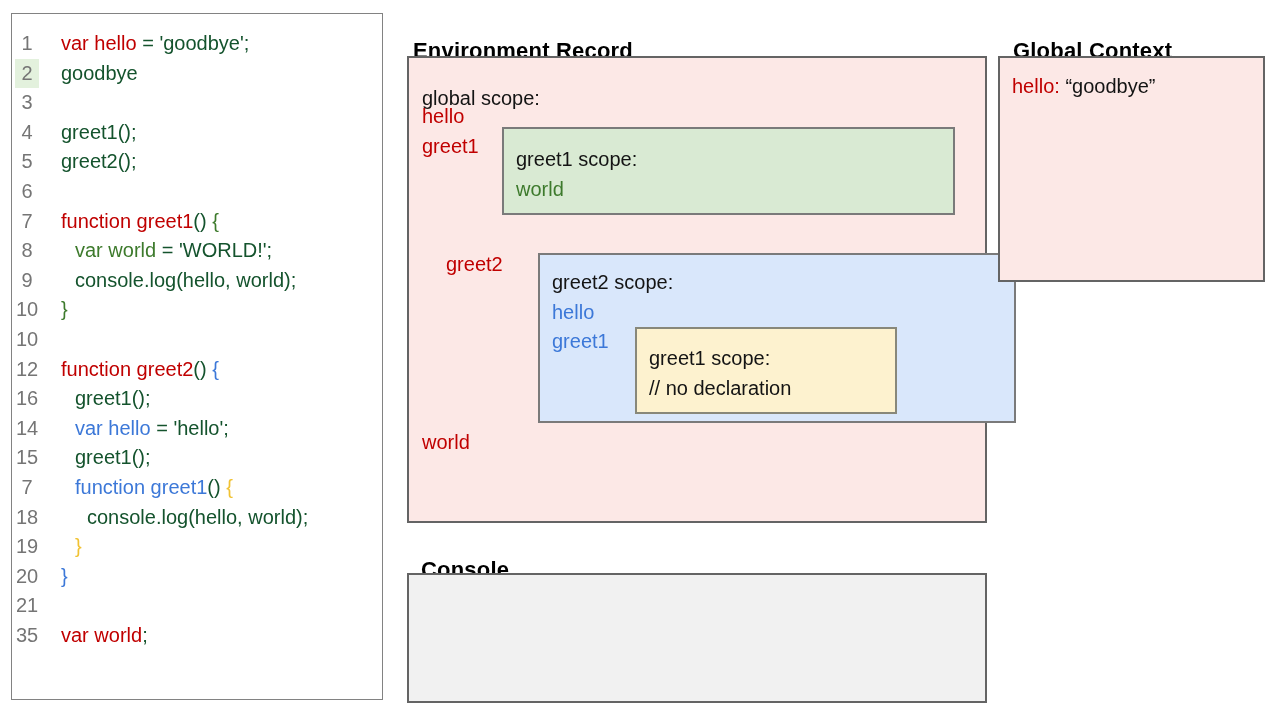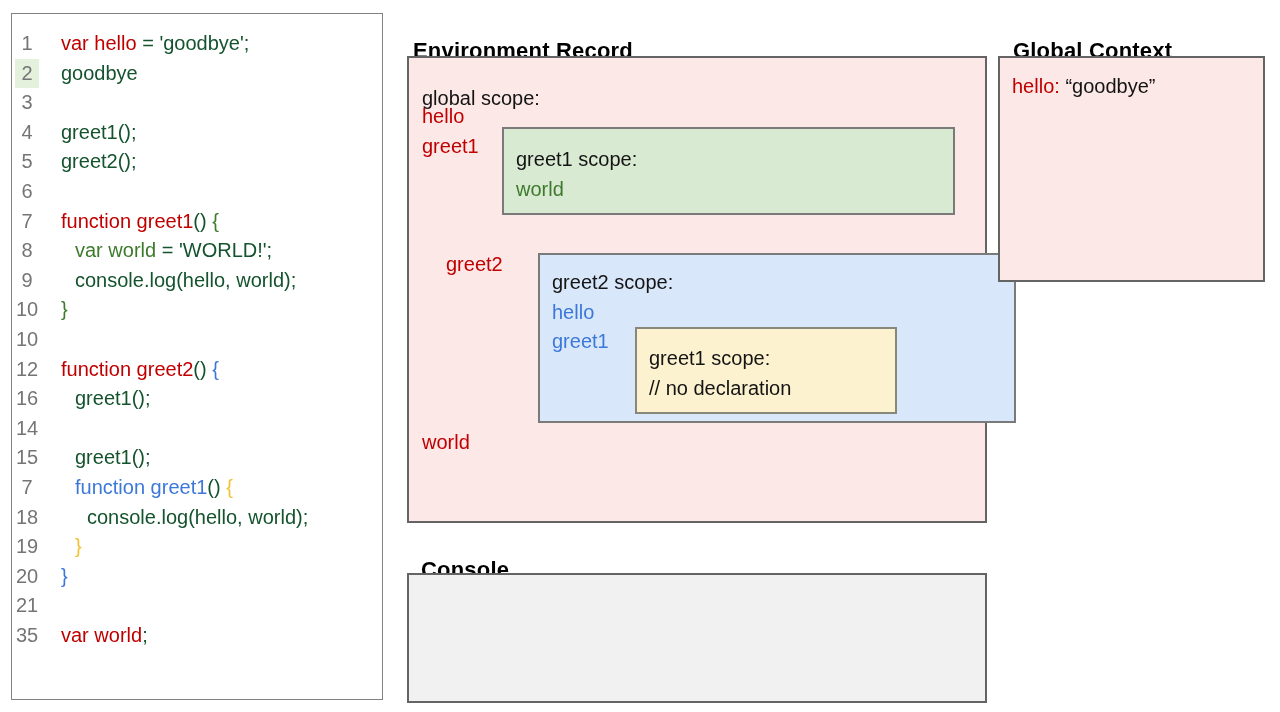--- a/index.html
+++ b/index.html
@@ -66,21 +66,21 @@
         <div class="code-row"><span class="ln">4</span><span class="code"><span class="c-k">greet1();</span></span></div>
         <div class="code-row"><span class="ln">5</span><span class="code"><span class="c-k">greet2();</span></span></div>
         <div class="code-row"><span class="ln">6</span><span class="code"></span></div>
         <div class="code-row"><span class="ln">7</span><span class="code"><span class="c-r">function greet1</span><span class="c-k">() </span><span class="c-g">{</span></span></div>
         <div class="code-row"><span class="ln">8</span><span class="code ind1"><span class="c-g">var world</span><span class="c-k"> = 'WORLD!';</span></span></div>
         <div class="code-row"><span class="ln">9</span><span class="code ind1"><span class="c-k">console.log(hello, world);</span></span></div>
         <div class="code-row"><span class="ln">10</span><span class="code"><span class="c-g">}</span></span></div>
         <div class="code-row"><span class="ln">10</span><span class="code"></span></div>
         <div class="code-row"><span class="ln">12</span><span class="code"><span class="c-r">function greet2</span><span class="c-k">() </span><span class="c-b">{</span></span></div>
         <div class="code-row"><span class="ln">16</span><span class="code ind1"><span class="c-k">greet1();</span></span></div>
-        <div class="code-row"><span class="ln">14</span></div>
+        <div class="code-row"><span class="ln">14</span><span class="code ind1"><span class="c-b">var hello</span><span class="c-k"> = 'hello';</span></span></div>
         <div class="code-row"><span class="ln">15</span><span class="code ind1"><span class="c-k">greet1();</span></span></div>
         <div class="code-row"><span class="ln">7</span><span class="code ind1"><span class="c-b">function greet1</span><span class="c-k">() </span><span class="c-y">{</span></span></div>
         <div class="code-row"><span class="ln">18</span><span class="code ind2"><span class="c-k">console.log(hello, world);</span></span></div>
         <div class="code-row"><span class="ln">19</span><span class="code ind1"><span class="c-y">}</span></span></div>
         <div class="code-row"><span class="ln">20</span><span class="code"><span class="c-b">}</span></span></div>
         <div class="code-row"><span class="ln">21</span><span class="code"></span></div>
         <div class="code-row"><span class="ln">35</span><span class="code"><span class="c-r">var world</span><span class="c-k">;</span></span></div>
       </div>
   </section>
 

